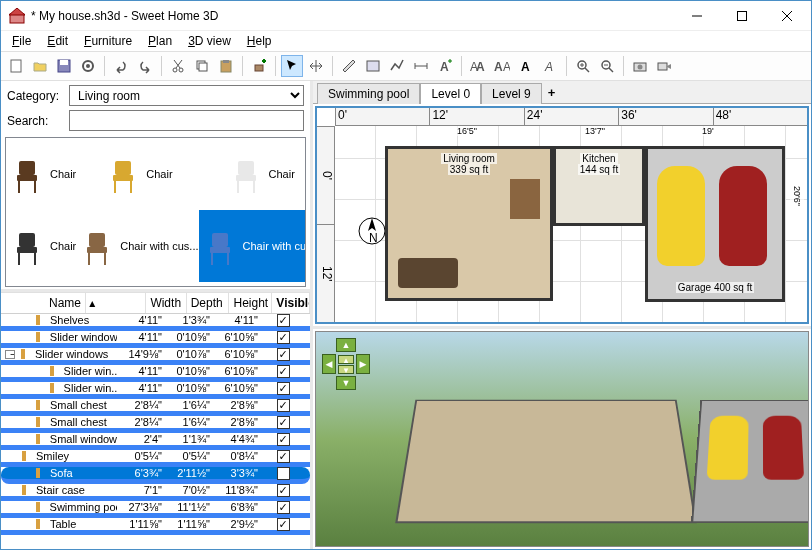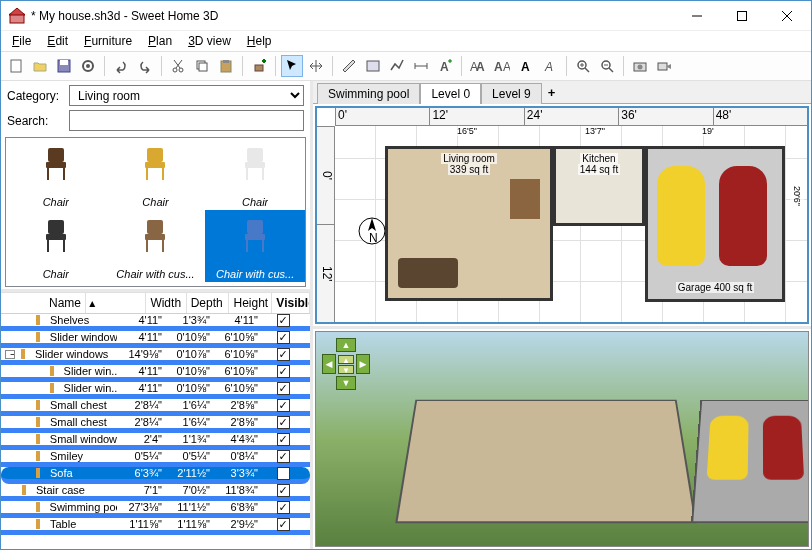--- a/index.html
+++ b/index.html
@@ -14,21 +14,21 @@
 .toolbar { height: 30px; border-top: 1px solid #e0e0e0; border-bottom: 1px solid #e0e0e0; display: flex; align-items: center; padding: 0 4px; gap: 2px; background: #fdfdfd; }
 .tb { width: 22px; height: 22px; display: flex; align-items: center; justify-content: center; border: 1px solid transparent; cursor: default; color: #444; }
 .tb.sel { border-color: #7eb4ea; background: #cde8ff; }
 .tb-sep { width: 1px; height: 20px; background: #d0d0d0; margin: 0 3px; }
 .main { flex: 1; display: flex; overflow: hidden; }
 .left { width: 312px; display: flex; flex-direction: column; border-right: 3px solid #e8e8e8; }
 .cat-panel { padding: 4px 6px; display: grid; grid-template-columns: 60px 1fr; gap: 4px 2px; align-items: center; }
 .cat-panel label { font-size: 12px; }
 .cat-panel select, .cat-panel input { width: 100%; height: 21px; border: 1px solid #7a7a7a; padding: 0 4px; font-size: 12px; background: #fff; }
 .furn-grid { flex: 0 0 150px; overflow: hidden; border: 1px solid #828790; margin: 2px 4px; display: grid; grid-template-columns: repeat(3, 1fr); grid-auto-rows: 72px; background: #fff; }
-.furn-item { display: flex; flex-direction: column; align-items: center; justify-content: center; gap: 14px; cursor: default; font-style: italic; }
+.furn-item { display: flex; flex-direction: row; align-items: center; justify-content: center; gap: 2px; cursor: default; }
 .furn-item.sel { background: #0078d7; color: #fff; }
 .furn-thumb { width: 42px; height: 42px; display: flex; align-items: flex-end; justify-content: center; }
 .furn-label { font-size: 11px; white-space: nowrap; overflow: hidden; text-overflow: ellipsis; max-width: 90px; }
 .hsplit { height: 3px; background: #e8e8e8; cursor: ns-resize; }
 .tree { flex: 1; overflow: auto; border-top: 1px solid #e0e0e0; }
 .tree-head { display: flex; background: #fff; border-bottom: 1px solid #d0d0d0; position: sticky; top: 0; padding-left: 40px; }
 .tree-head span { padding: 3px 4px; border-right: 1px solid #e0e0e0; font-size: 12px; white-space: nowrap; overflow: hidden; }
 .th-name { width: 120px; } .th-w { width: 45px; } .th-d { width: 48px; } .th-h { width: 48px; } .th-v { width: 42px; font-weight: bold; }
 .tree-row { display: flex; align-items: center; height: 17px; border-bottom: 5px solid #3b82f6; }
 .tree-row.sel { background: #0078d7; color: #fff; border-radius: 8px; }
@@ -466,21 +466,21 @@
                 </svg>
               </span>
               <span>Small window</span>
             </span>
     <span class="tr-w">2'4"</span>
     <span class="tr-d">1'1¾"</span>
     <span class="tr-h">4'4¾"</span>
     <span class="tr-v"><span class="chk">✓</span></span>
           </div>
           <div class="tree-row">
-    <span class="tr-name" style="padding-left:18px">
+    <span class="tr-name" style="padding-left:4px">
               <span style="width:11px;display:inline-block"></span>
               <span class="tr-icon">
                 <svg width="10" height="10">
                   <rect width="10" height="10" fill="#d8a040"></rect>
                 </svg>
               </span>
               <span>Smiley</span>
             </span>
     <span class="tr-w">0'5¼"</span>
     <span class="tr-d">0'5¼"</span>

